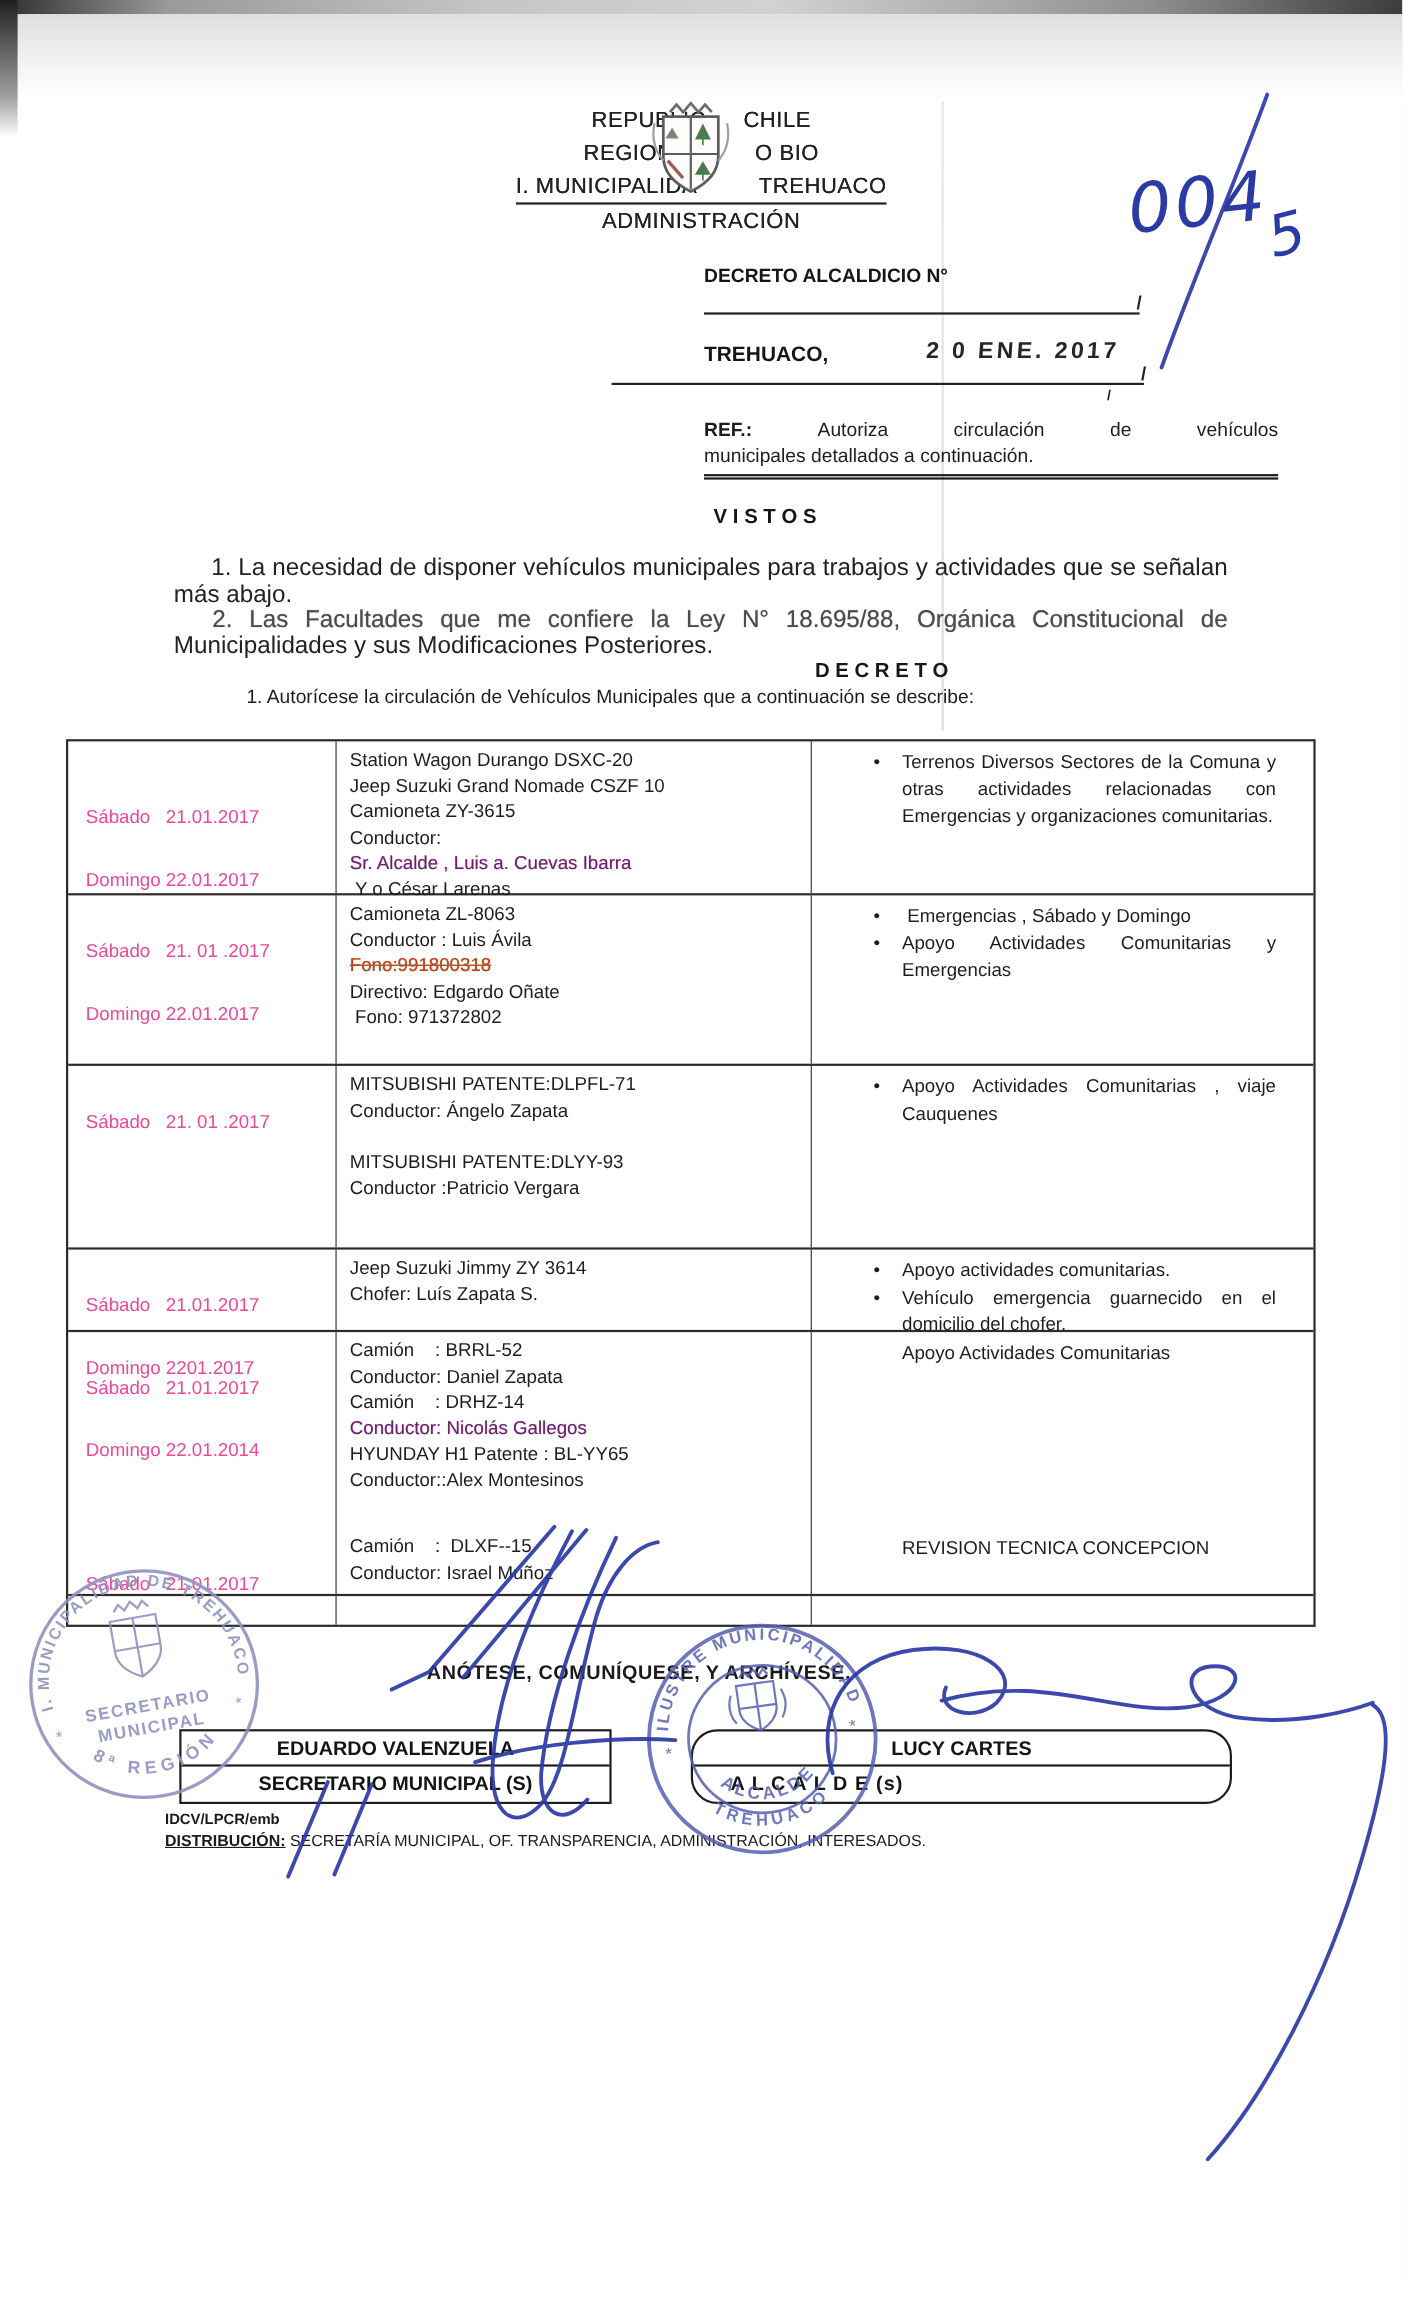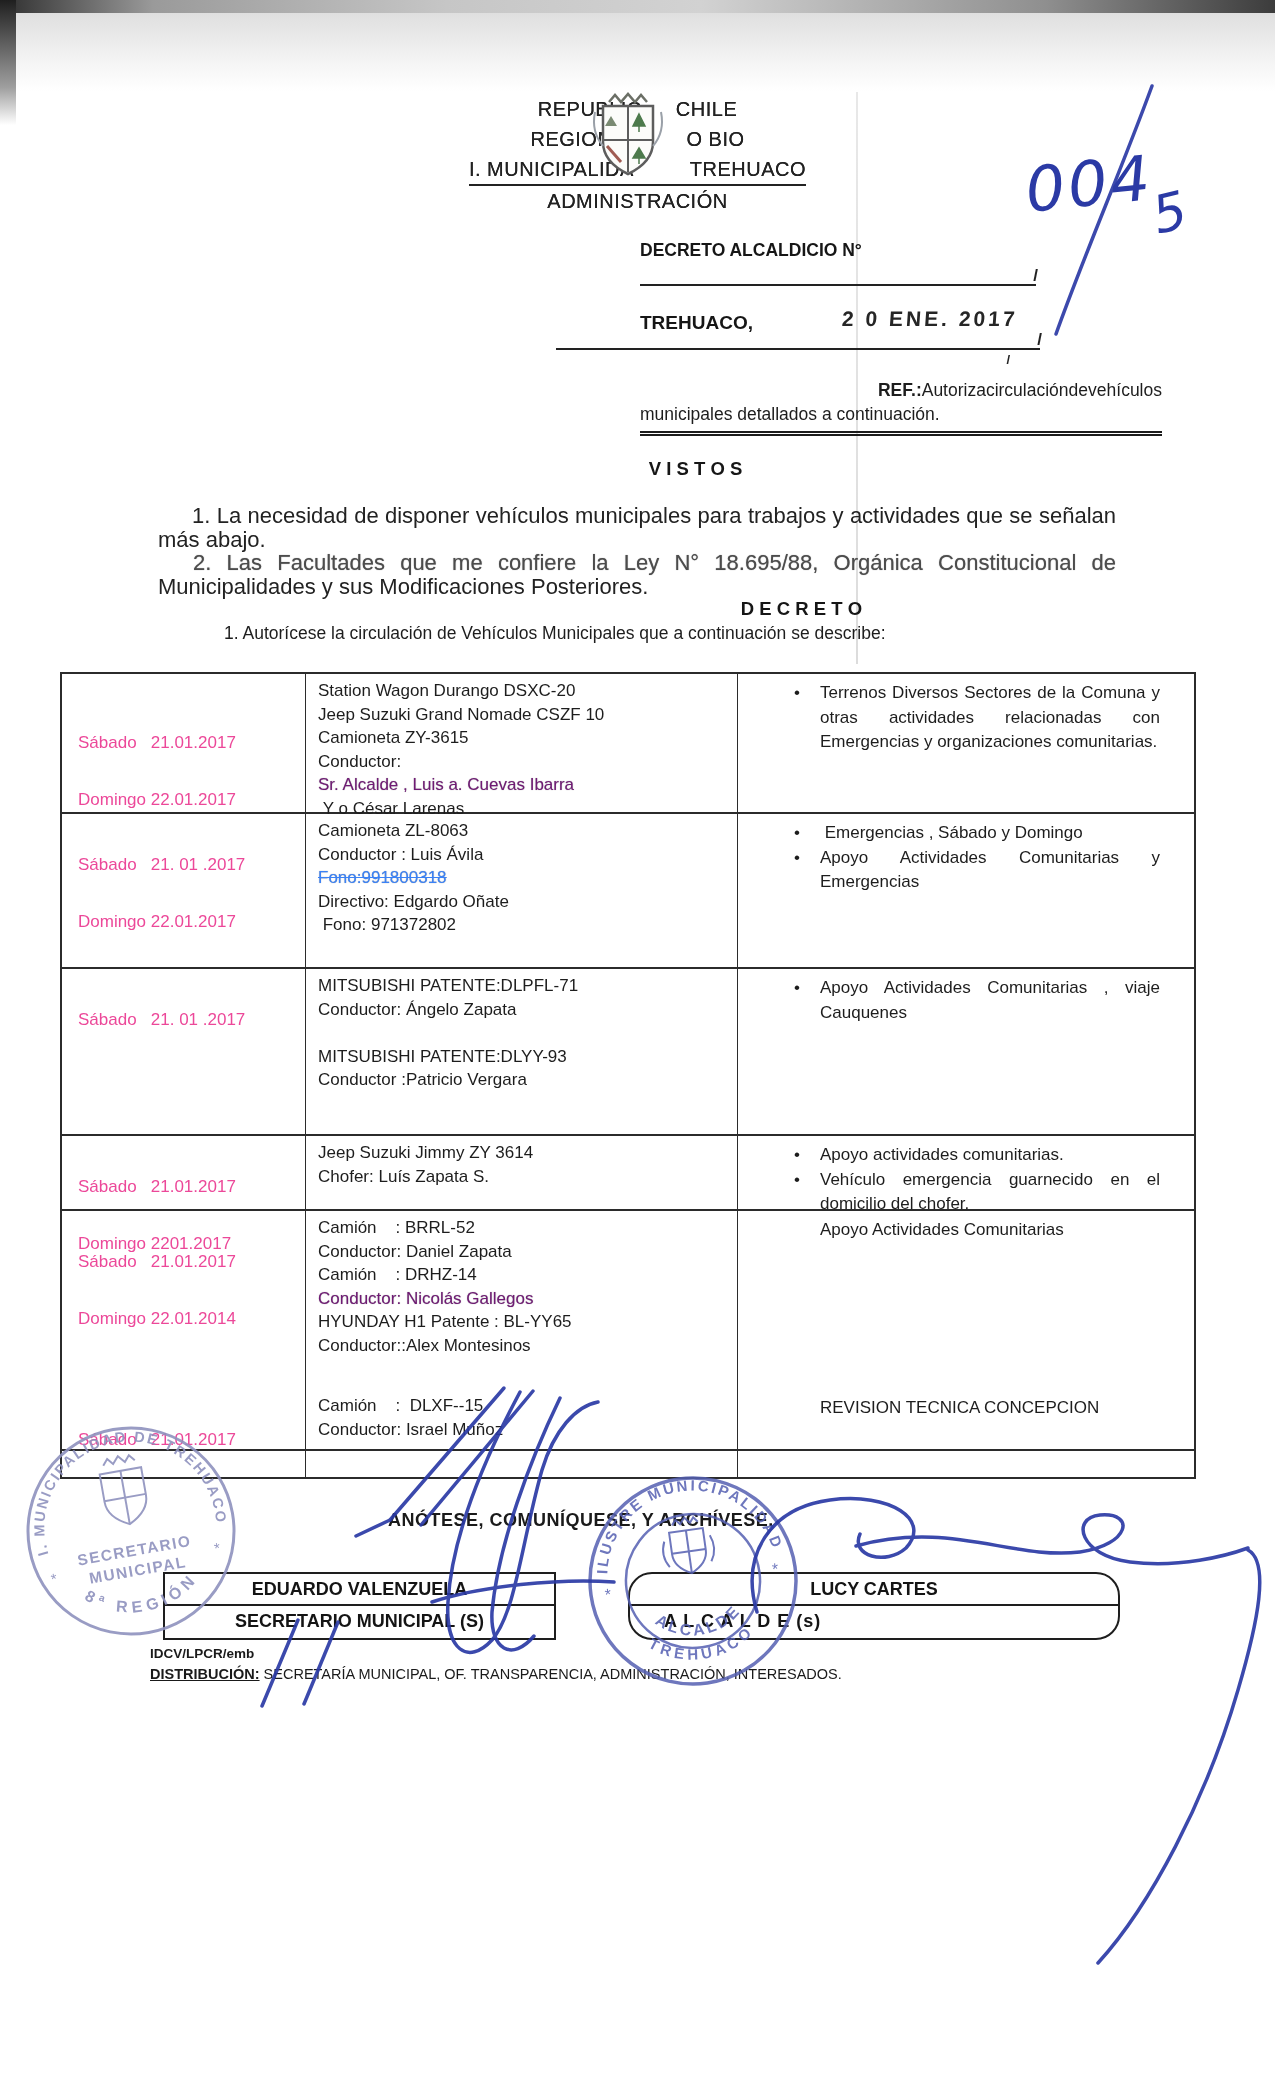--- a/index.html
+++ b/index.html
@@ -21,40 +21,40 @@
   .gap1{width:34px;} .gap2{width:62px;} .gap3{width:56px;}
   .hline.u{border-bottom:2.5px solid #232323;}
   
   .lbl-bold{font-weight:bold;font-size:17.5px;color:#161616;}
   .rule{border-bottom:2.5px solid #222;}
   .slash{font-size:17px;font-weight:bold;color:#222;}
   .datestamp{font-weight:bold;font-size:21px;letter-spacing:3px;color:#262626;transform:skewX(-4deg);}
   
   #ref-block{left:640px;top:378px;width:522px;border-bottom:5px double #1c1c1c;padding-bottom:5px;
              font-size:17.5px;line-height:24px;}
-  #ref-line1{display:flex;justify-content:flex-end;}
+  #ref-line1{display:flex;justify-content:space-between;}
   #ref-line1 span:first-child{font-weight:bold;}
   .section-title{left:0;width:1275px;text-align:center;font-weight:bold;font-size:18.5px;color:#161616;}
   .body-text{left:158px;top:504px;width:958px;font-size:22px;line-height:23.5px;color:#222;}
   .jp{text-align:justify;}
   .jl{text-align:justify;text-align-last:justify;margin-left:35px;}
   .fade1{color:#4c4c4c;text-shadow:0 0 1px #888;}
   
   .tbl{left:60px;top:672px;width:1136px;border:2.5px solid #2b2b2b;box-sizing:border-box;font-size:17px;}
   .trow{display:flex;border-bottom:2px solid #2b2b2b;box-sizing:border-box;overflow:visible;}
   .trow.nb{border-bottom:none;}
   .trow:last-child{border-bottom:none;}
   .c1{width:244px;flex:none;border-right:1.5px solid #2b2b2b;padding:6px 6px 0 16px;box-sizing:border-box;}
   .c1.padtop{padding-top:24px;}
   .c2{width:432px;flex:none;border-right:1.5px solid #2b2b2b;padding:5px 10px 0 12px;box-sizing:border-box;}
   .c3{flex:1;padding:7px 12px 0 36px;box-sizing:border-box;}
   .dline{font-weight:normal;line-height:25px;white-space:pre-wrap;color:#ec4899;margin-top:32px;}
   .vline{line-height:23.5px;min-height:23.5px;white-space:pre-wrap;}
   .vline.faded{color:#701a75;text-shadow:0 0 1px #999;}
-  .vline.struck{color:#3b82f6;text-decoration:line-through;text-shadow:0 0 1px #999;}
+  .vline.struck{color:#c2410c;text-decoration:line-through;text-shadow:0 0 1px #999;}
   .pitem{display:flex;}
   .pb{width:46px;flex:none;text-align:center;line-height:24.5px;}
   .ptext{flex:1;line-height:24.5px;text-align:justify;padding-right:22px;white-space:pre-wrap;}
   
   .closing{left:388px;top:1510px;font-weight:bold;font-size:18px;letter-spacing:.5px;color:#1a1a1a;}
   .sigbox{border:2px solid #1e1e1e;box-sizing:border-box;font-weight:bold;font-size:18px;color:#141414;}
   .sigrow{height:32px;line-height:31px;text-align:center;box-sizing:border-box;}
   .sigrow.first{border-bottom:2px solid #1e1e1e;}
   .sigrow.leftal{text-align:left;padding-left:34px;letter-spacing:1px;}
   .footer-initials{left:150px;top:1646px;font-weight:bold;font-size:13.5px;color:#1a1a1a;}

